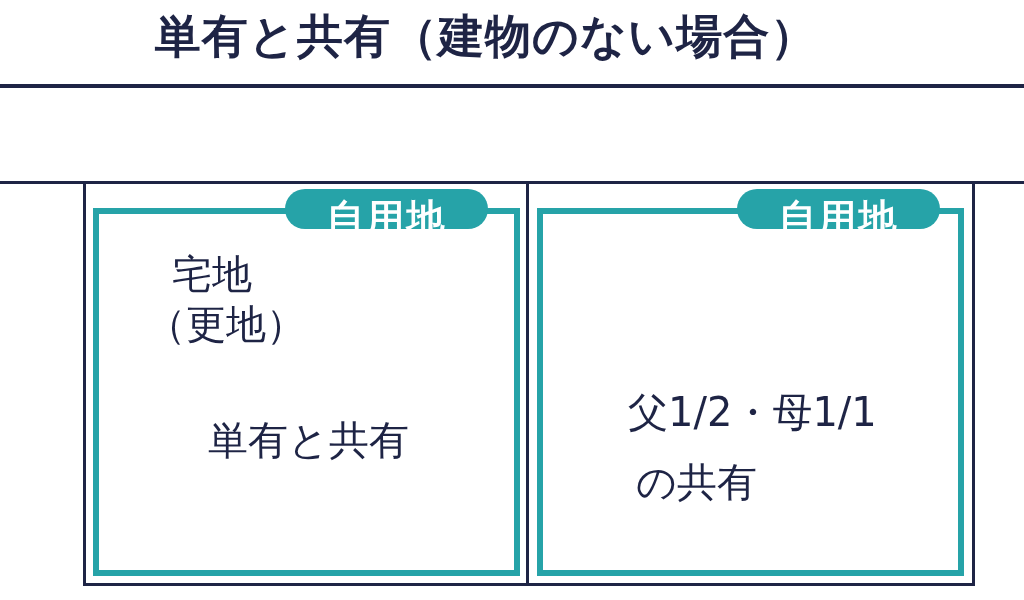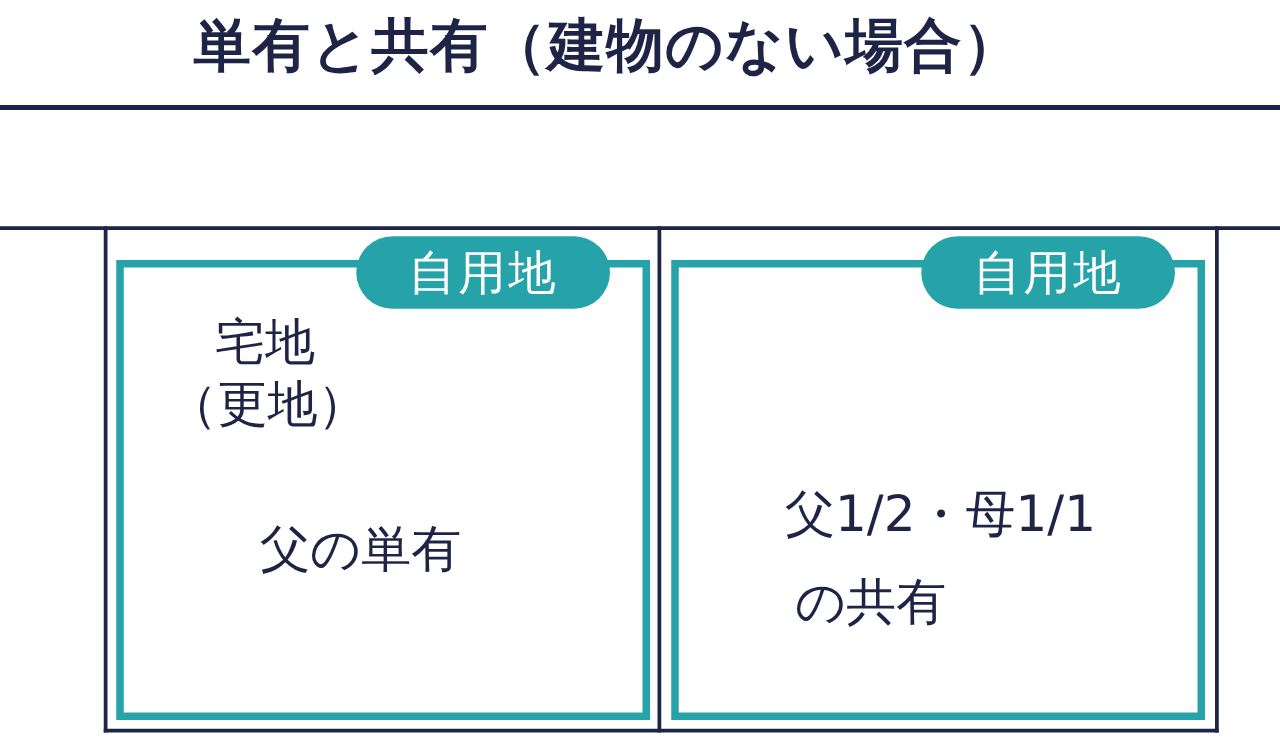--- a/index.html
+++ b/index.html
@@ -22,39 +22,40 @@
     border-left:3px solid #1e2445; border-right:3px solid #1e2445;
     border-bottom:3px solid #1e2445;
   }
   .divider { position:absolute; left:526px; top:181px; width:3px; height:405px; background:#1e2445; }
   .plot {
     position:absolute; border:6px solid #26a3a8; box-sizing:border-box; background:#fff;
   }
   .plot.left { left:93px; top:208px; width:427px; height:368px; }
   .plot.right { left:537px; top:208px; width:427px; height:368px; }
   .pill {
-    position:absolute; height:58px; border-radius:29px; background:#26a3a8;
+    position:absolute; height:40px; border-radius:29px; background:#26a3a8;
     color:#ffffff; font-size:38px; text-align:center; line-height:58px;
     letter-spacing:2px;
+    font-weight:bold;
   }
   .pill.left { left:285px; top:189px; width:203px; }
   .pill.right { left:737px; top:189px; width:203px; }
   .txt { position:absolute; font-size:40px; color:#1e2445; line-height:44px; white-space:nowrap; }
 </style>
 </head>
 <body>
 
 <div class="title">単有と共有（建物のない場合）</div>
 <div class="hline top"></div>
 <div class="hline frame"></div>
 <div class="outer"></div>
 <div class="divider"></div>
 
 <div class="plot left"></div>
 <div class="pill left">自用地</div>
 <div class="txt" style="left:172px; top:252px;">宅地</div>
-<div class="txt" style="left:134px; top:302px;text-align:center;">（更地）</div>
-<div class="txt" style="left:208px; top:418px;">父の単有</div>
+<div class="txt" style="left:146px; top:302px;text-align:center;">（更地）</div>
+<div class="txt" style="left:208px; top:418px;">単有と共有</div>
 
 <div class="plot right"></div>
 <div class="pill right">自用地</div>
 <div class="txt" style="left:628px; top:390px;">父1/2・母1/1</div>
 <div class="txt" style="left:636px; top:460px;">の共有</div>
 
 </body></html>

